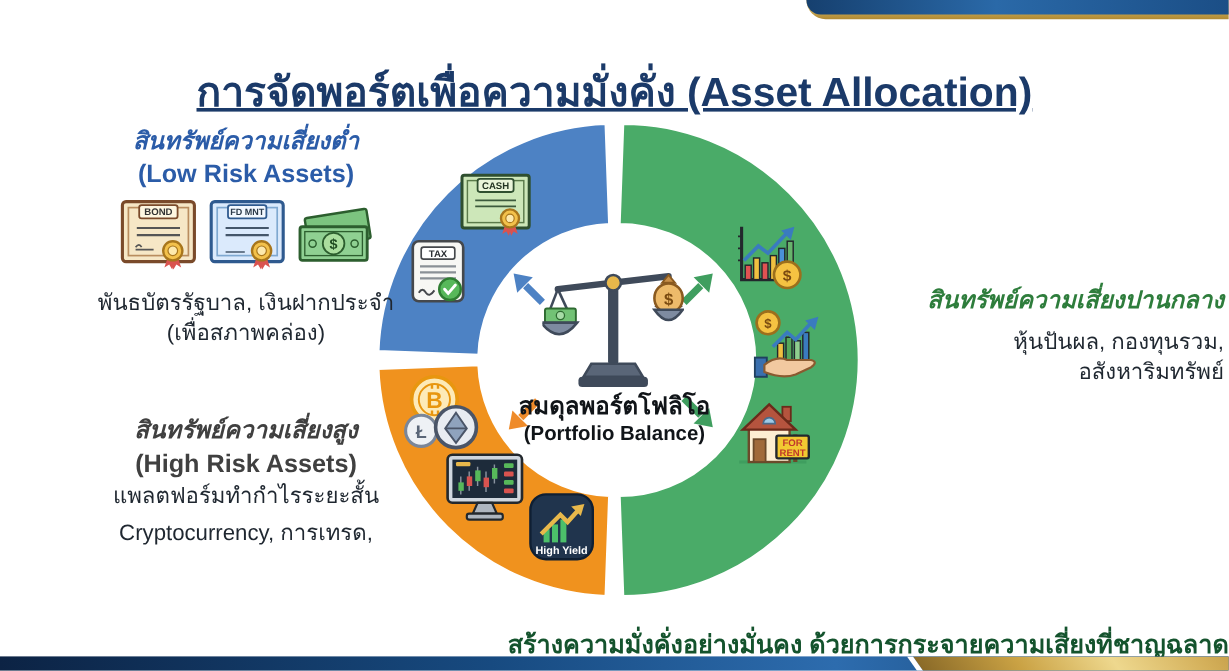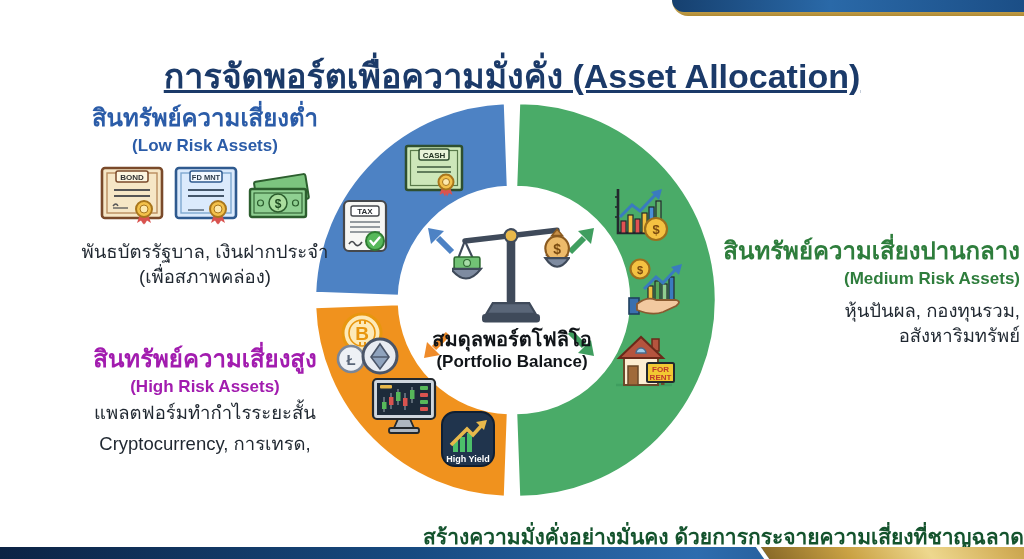--- a/index.html
+++ b/index.html
@@ -19,32 +19,32 @@
   
   .main-title{position:absolute;top:26px;left:0;right:0;text-align:center;
           font-size:34px;font-weight:bold;color:#1b3a69;text-decoration:underline;}
   .tagline{position:absolute;top:520px;left:0;right:0;text-align:right;
           font-size:21px;font-weight:bold;color:#14532d;}
   
   .section{position:absolute;text-align:center;}
   #sec-low{left:40px;top:103px;width:330px;}
   #sec-medium{left:700px;top:236px;width:320px;text-align:right;}
   #sec-high{left:45px;top:344px;width:320px;}
-  .sec-title-th{font-size:24px;font-weight:bold;line-height:30px;}
-  .sec-title-en{font-size:17px;font-weight:bold;line-height:26px;}
+  .sec-title-th{font-size:20px;font-weight:bold;line-height:30px;font-style:italic;}
+  .sec-title-en{font-size:21px;font-weight:bold;line-height:26px;}
   #sec-low .sec-title-th,#sec-low .sec-title-en{color:#2b5ca8;}
   #sec-medium .sec-title-th,#sec-medium .sec-title-en{color:#2e7d3c;}
-  #sec-high .sec-title-th,#sec-high .sec-title-en{color:#a21caf;}
+  #sec-high .sec-title-th,#sec-high .sec-title-en{color:#404040;}
   .sec-desc{font-size:18.5px;color:#1f2730;line-height:25px;}
   .sec-desc.first{margin-top:6px;}
   .low-icons{display:flex;justify-content:center;align-items:center;gap:10px;margin-top:8px;height:66px;}
   
   #donut-svg{position:absolute;left:0;top:0;}
   .icon{position:absolute;line-height:0;}
-  #ic-cash{left:404px;top:144px;} #ic-tax{left:337px;top:198px;}
+  #ic-cash{left:383px;top:144px;} #ic-tax{left:337px;top:198px;}
   #ic-growth{left:610px;top:183px;} #ic-hand{left:628px;top:256px;}
   #ic-house{left:612px;top:328px;} #ic-crypto{left:336px;top:312px;}
   #ic-monitor{left:371px;top:377px;} #ic-hy{left:440px;top:410px;}
   #balance-scale{left:452px;top:212px;}
   .center-text{position:absolute;left:402px;top:327px;width:220px;text-align:center;color:#101418;}
   .center-th{font-size:20px;font-weight:bold;line-height:24px;}
   .center-en{font-size:17px;font-weight:bold;line-height:21px;}
 </style>
 </head>
 <body>
@@ -281,21 +281,20 @@
         <circle cx="47.5" cy="31" r="3" fill="none" stroke="#2c5e2e" stroke-width="1.2"></circle>
       </svg>
     </span>
   </div>
   <div class="sec-desc first">พันธบัตรรัฐบาล, เงินฝากประจำ</div>
   <div class="sec-desc">(เพื่อสภาพคล่อง)</div>
 </div>
 
 <div class="section" id="sec-medium">
   <div class="sec-title-th">สินทรัพย์ความเสี่ยงปานกลาง</div>
-  <div class="sec-title-en">(Medium Risk Assets)</div>
   <div class="sec-desc first">หุ้นปันผล, กองทุนรวม,</div>
   <div class="sec-desc">อสังหาริมทรัพย์</div>
 </div>
 
 <div class="section" id="sec-high">
   <div class="sec-title-th">สินทรัพย์ความเสี่ยงสูง</div>
   <div class="sec-title-en">(High Risk Assets)</div>
   <div class="sec-desc">แพลตฟอร์มทำกำไรระยะสั้น</div>
   <div class="sec-desc first">Cryptocurrency, การเทรด,</div>
 </div>

